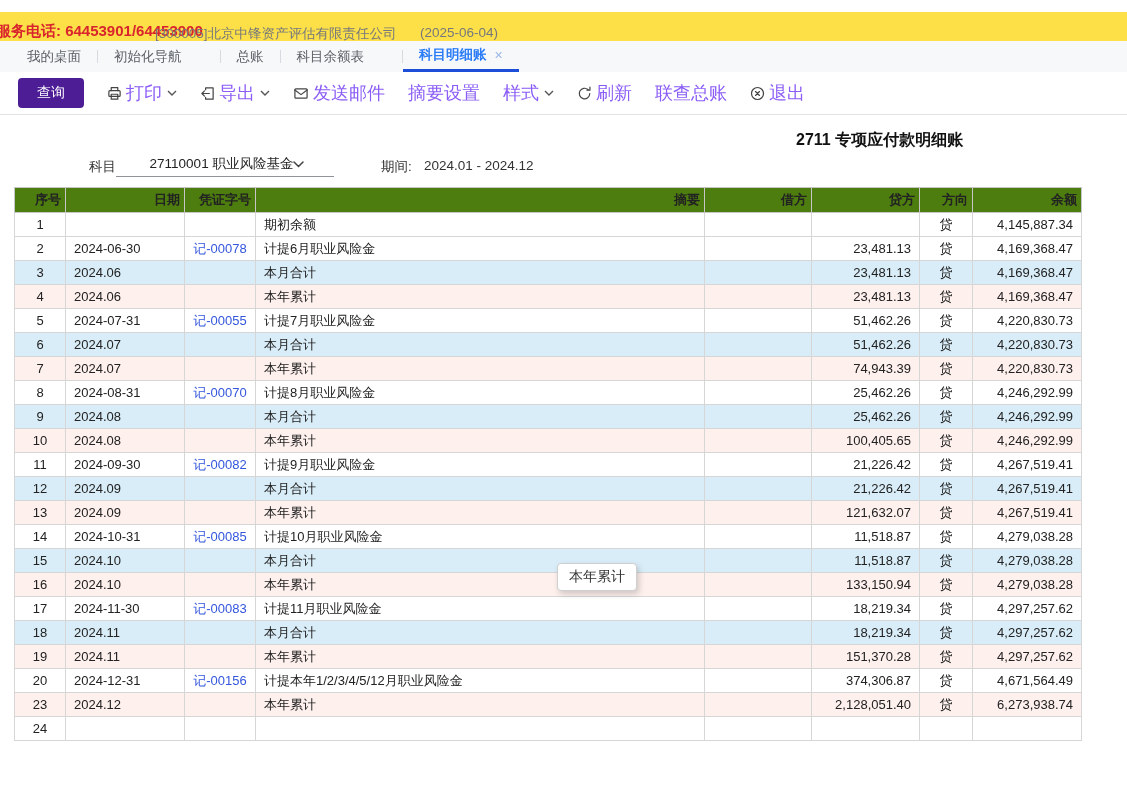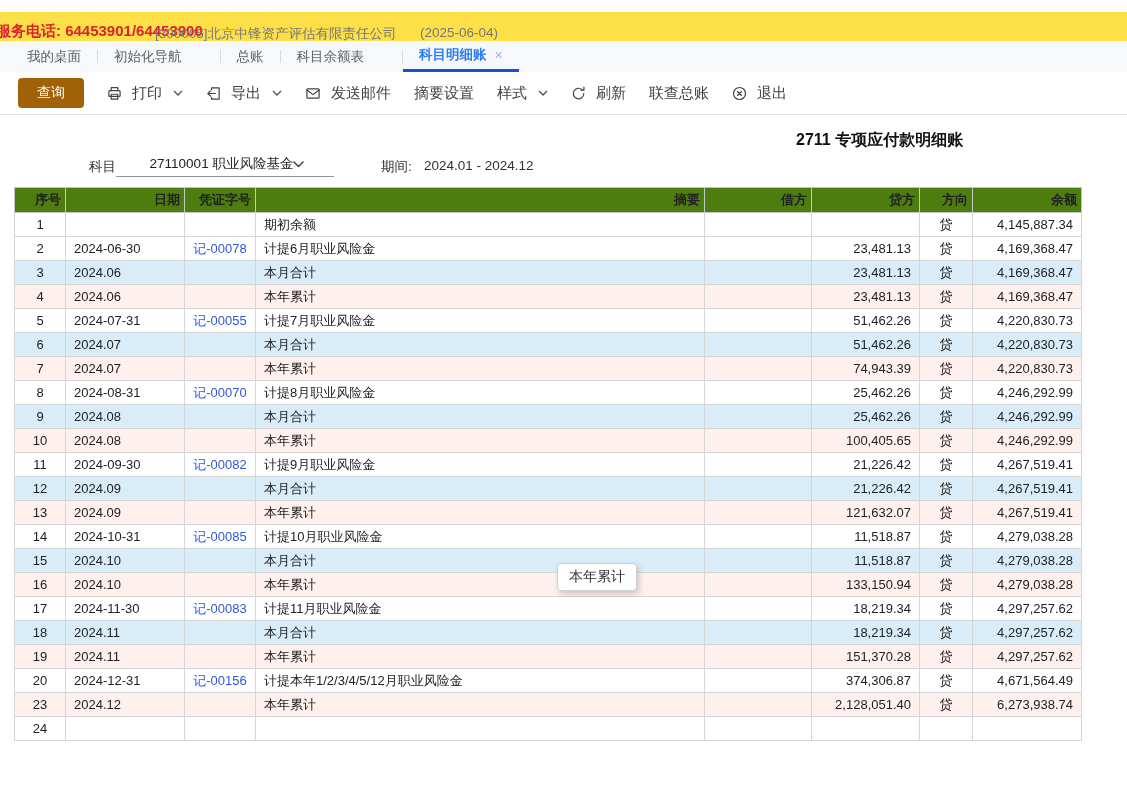--- a/index.html
+++ b/index.html
@@ -19,22 +19,22 @@
   
   .tabbar { position:absolute; top:41px; left:0; width:1127px; height:31px; background:#f7f8fa; display:flex; align-items:stretch; padding-left:11px; }
   .tab { display:flex; align-items:center; gap:8px; padding:0 16px; font-size:13.5px; color:#5c6066; cursor:pointer; }
   .tab-sep { width:1px; height:13px; background:#d8dadf; align-self:center; }
   .tab.active { color:#2b7cf6; font-weight:bold; border-bottom:3px solid #1d4ed8; }
   .tab-close { color:#9bb6e8; font-weight:normal; font-size:14px; cursor:pointer; }
   .tab-gap { width:22px; }
 
   
   .toolbar { position:absolute; top:72px; left:0; width:1127px; height:43px; background:#fff; border-bottom:1px solid #e2e2e2; display:flex; align-items:center; }
-  .btn-primary { margin-left:18px; width:66px; height:30px; background:#a16207; color:#fff; border:none; border-radius:4px; font-size:14px; cursor:pointer; font-family:inherit; }
-  .tool-item { display:flex; align-items:center; gap:10px; margin-left:23px; font-size:15px; color:#404040; cursor:pointer; white-space:nowrap; }
+  .btn-primary { margin-left:18px; width:66px; height:30px; background:#4c1d95; color:#fff; border:none; border-radius:4px; font-size:14px; cursor:pointer; font-family:inherit; }
+  .tool-item { display:flex; align-items:center; gap:4px; margin-left:23px; font-size:18px; color:#8b5cf6; cursor:pointer; white-space:nowrap; }
   .tool-item svg { display:block; }
   .icon-stroke { stroke:#444; fill:none; stroke-width:1.3; stroke-linecap:round; stroke-linejoin:round; }
   .caret { margin-left:1px; }
   .caret path { stroke:#555; fill:none; stroke-width:1.4; }
 
   
   .report-title { position:absolute; left:796px; top:130px; font-size:16px; font-weight:bold; color:#111; }
   .lbl-subject { position:absolute; left:89px; top:158px; font-size:13.5px; color:#333; }
   .subject-select { position:absolute; left:116px; top:152px; width:218px; height:25px; border-bottom:1px solid #8f9399;
     display:flex; align-items:center; justify-content:center; padding:0 6px 0 10px; font-size:13.5px; color:#222; cursor:pointer; }

